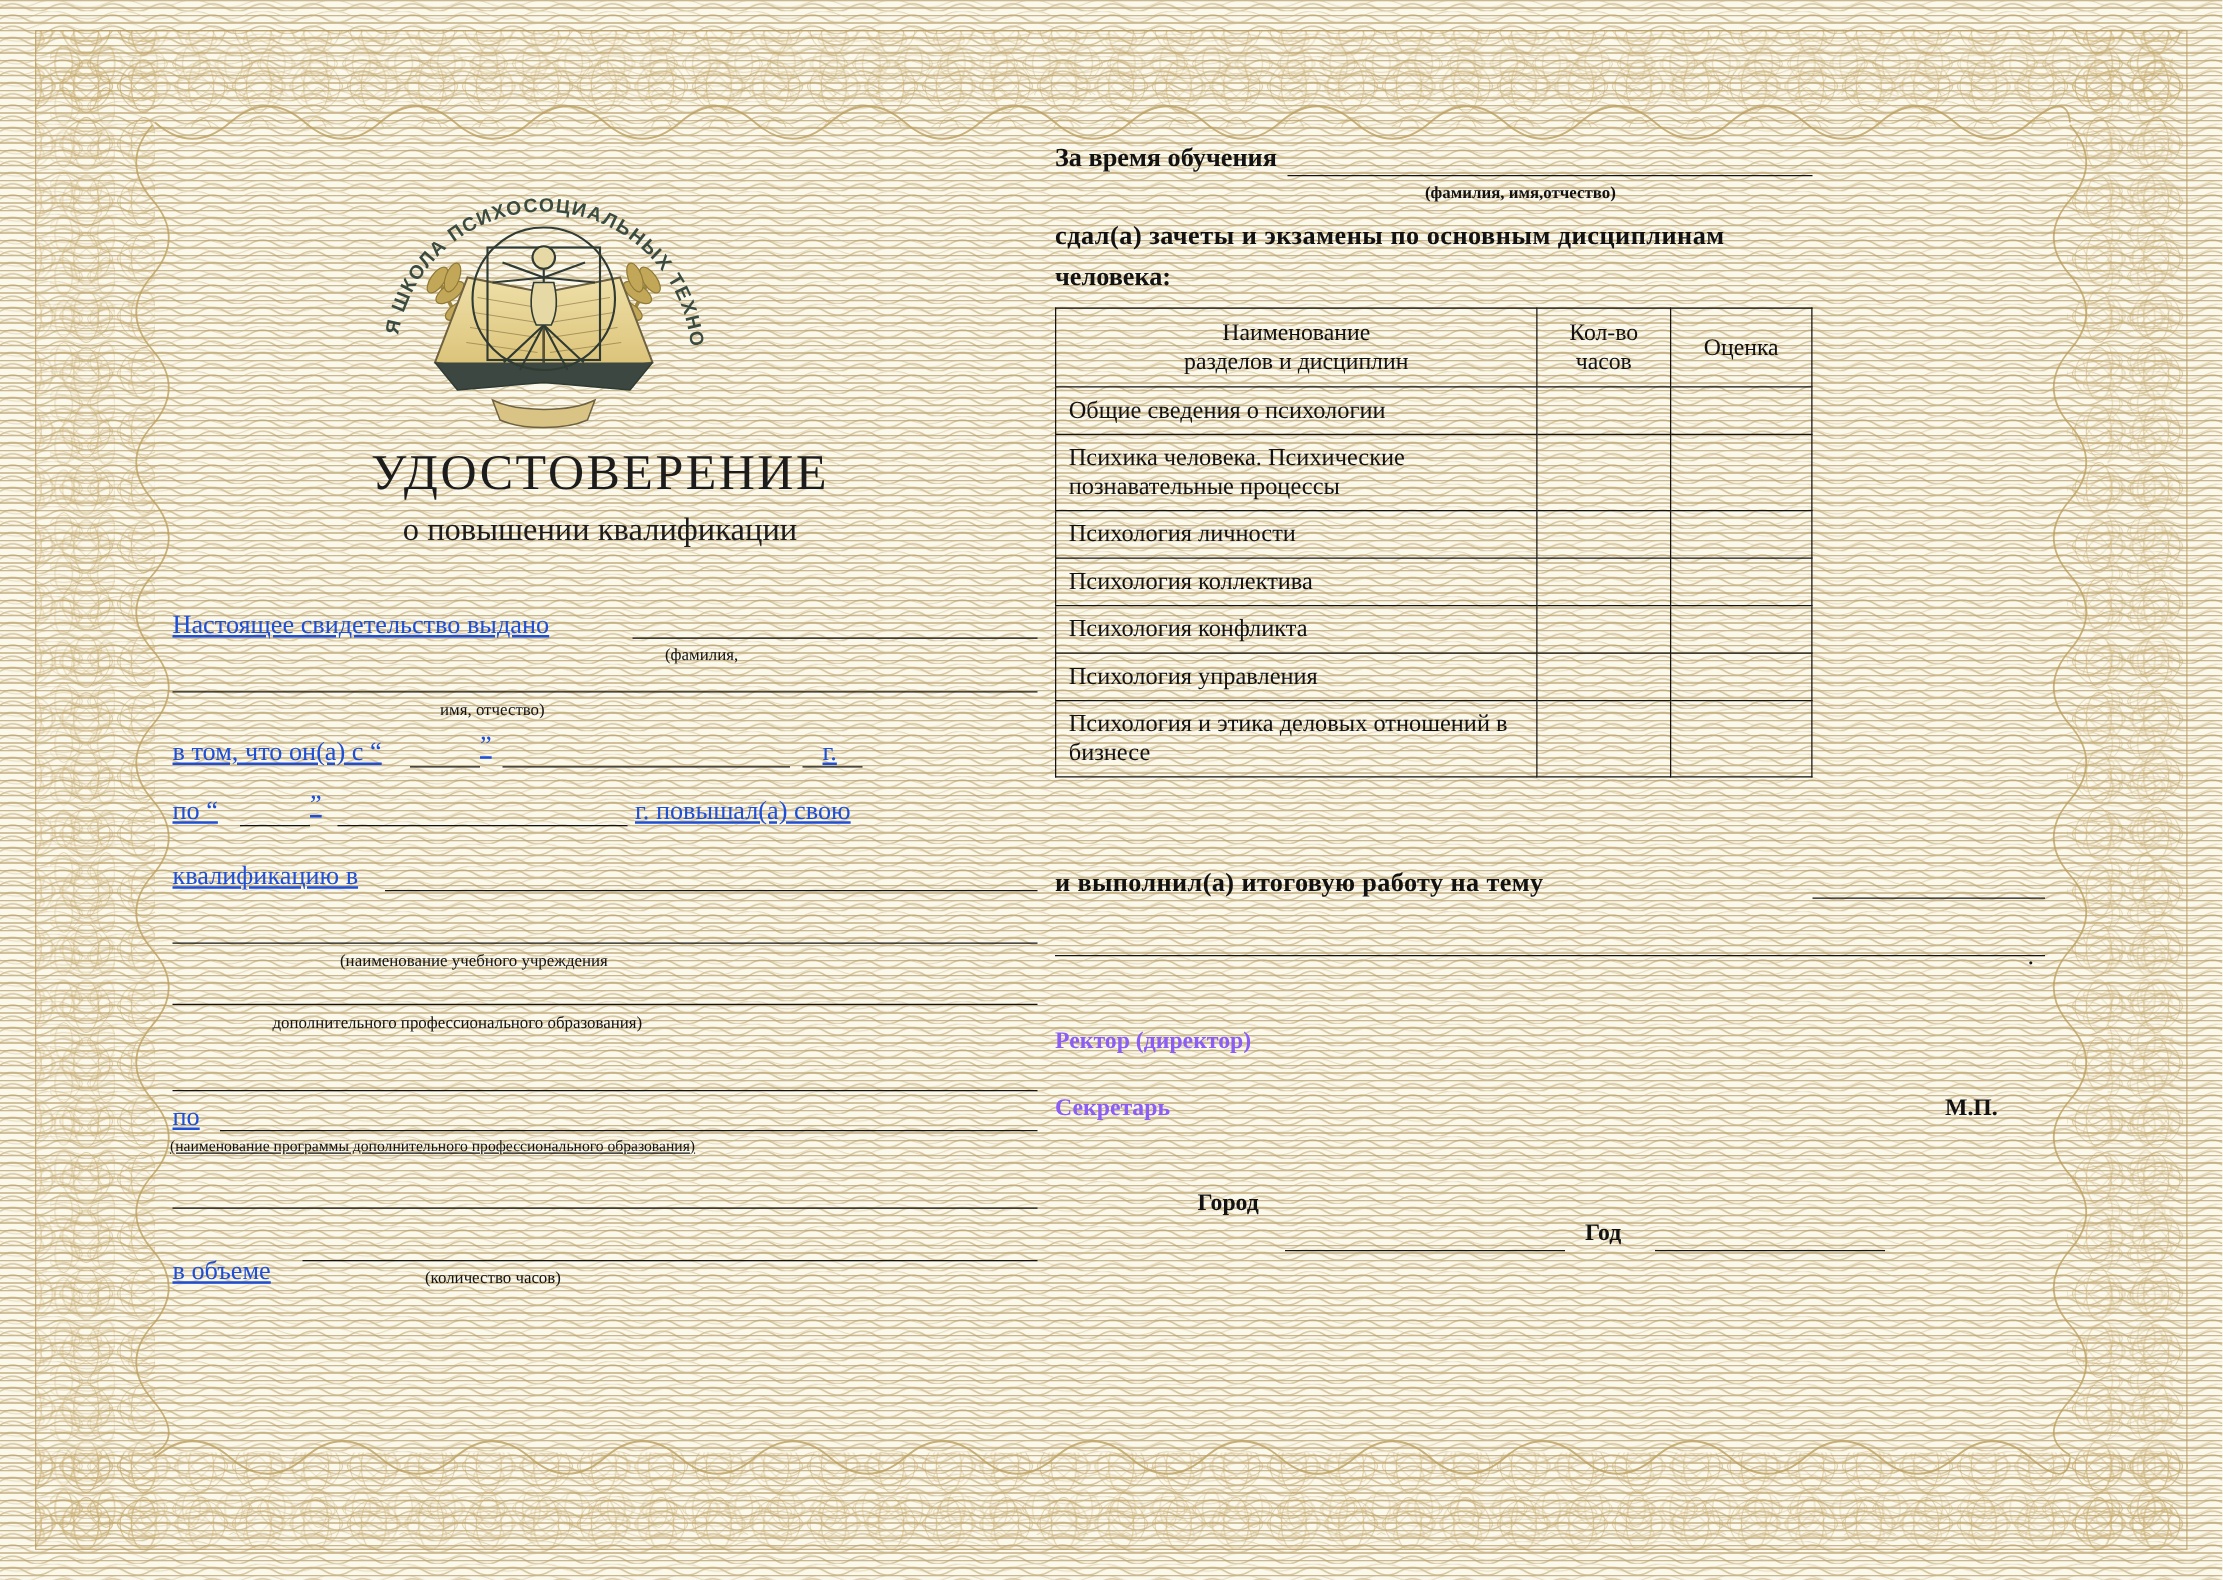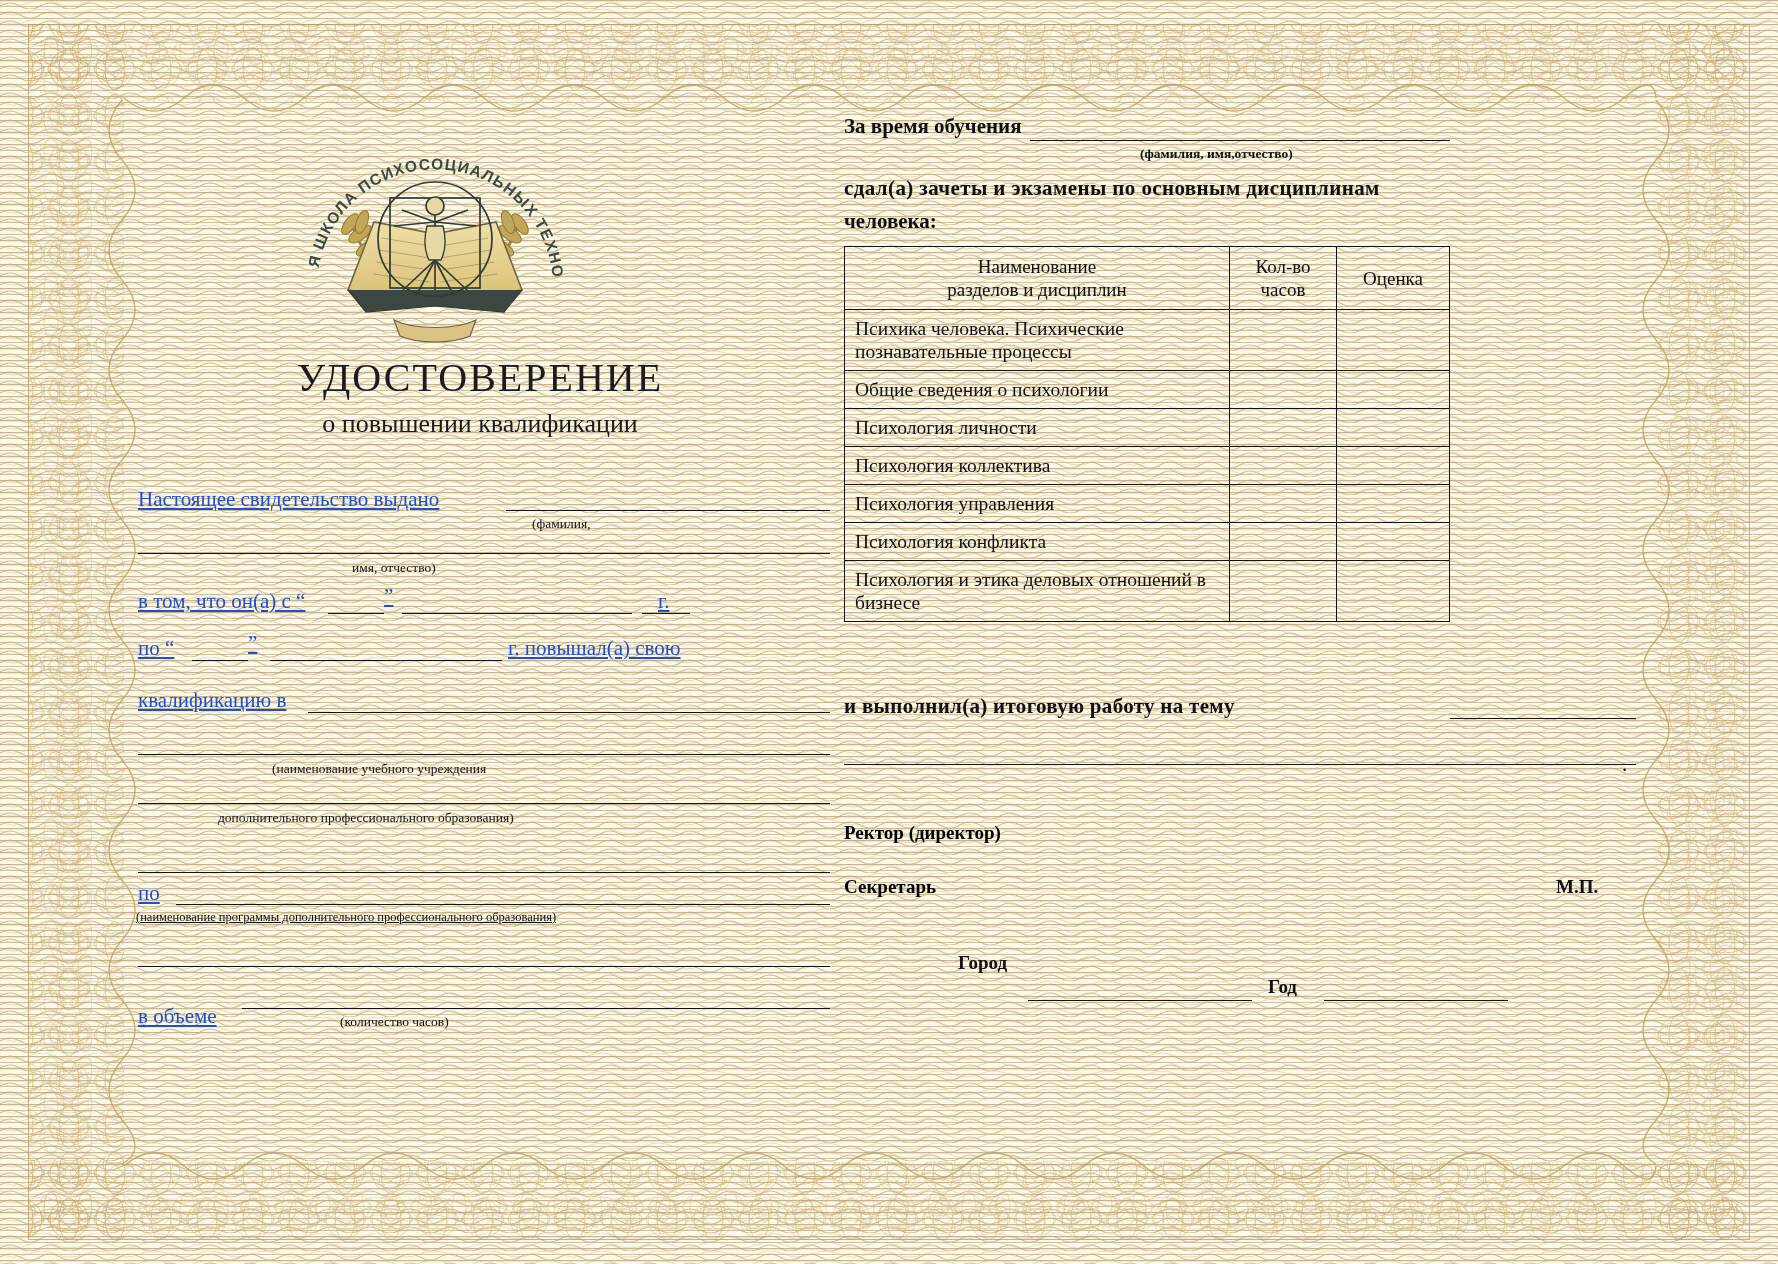--- a/index.html
+++ b/index.html
@@ -197,21 +197,21 @@
     line-height:1.18;
     color:#111;
   }
   .col-hours{ width:98px; }
   .col-mark{ width:104px; }
 
   .sig-row{
     position:absolute;
     font-size:19px;
     font-weight:bold;
-    color:#000000;
+    color:#8b5cf6;
     white-space:nowrap;
   }
   .mp{
     position:absolute;
     font-size:19px;
     font-weight:bold;
     color:#111;
   }
   .city-row{
     position:absolute;
@@ -414,46 +414,46 @@
             </th>
             <th class="col-hours">
               <span>Кол-во</span><br>
               <span>часов</span>
             </th>
             <th class="col-mark">Оценка</th>
           </tr>
         </thead>
         <tbody>
             <tr>
+              <td class="subj">Общие сведения о психологии</td>
+              <td class="col-hours"></td>
+              <td class="col-mark"></td>
+            </tr>
+            <tr>
               <td class="subj">Психика человека. Психические познавательные процессы</td>
               <td class="col-hours"></td>
               <td class="col-mark"></td>
             </tr>
             <tr>
-              <td class="subj">Общие сведения о психологии</td>
-              <td class="col-hours"></td>
-              <td class="col-mark"></td>
-            </tr>
-            <tr>
               <td class="subj">Психология личности</td>
               <td class="col-hours"></td>
               <td class="col-mark"></td>
             </tr>
             <tr>
               <td class="subj">Психология коллектива</td>
               <td class="col-hours"></td>
               <td class="col-mark"></td>
             </tr>
             <tr>
+              <td class="subj">Психология конфликта</td>
+              <td class="col-hours"></td>
+              <td class="col-mark"></td>
+            </tr>
+            <tr>
               <td class="subj">Психология управления</td>
-              <td class="col-hours"></td>
-              <td class="col-mark"></td>
-            </tr>
-            <tr>
-              <td class="subj">Психология конфликта</td>
               <td class="col-hours"></td>
               <td class="col-mark"></td>
             </tr>
             <tr>
               <td class="subj">Психология и этика деловых отношений в бизнесе</td>
               <td class="col-hours"></td>
               <td class="col-mark"></td>
             </tr>
           </tbody>
       </table>

